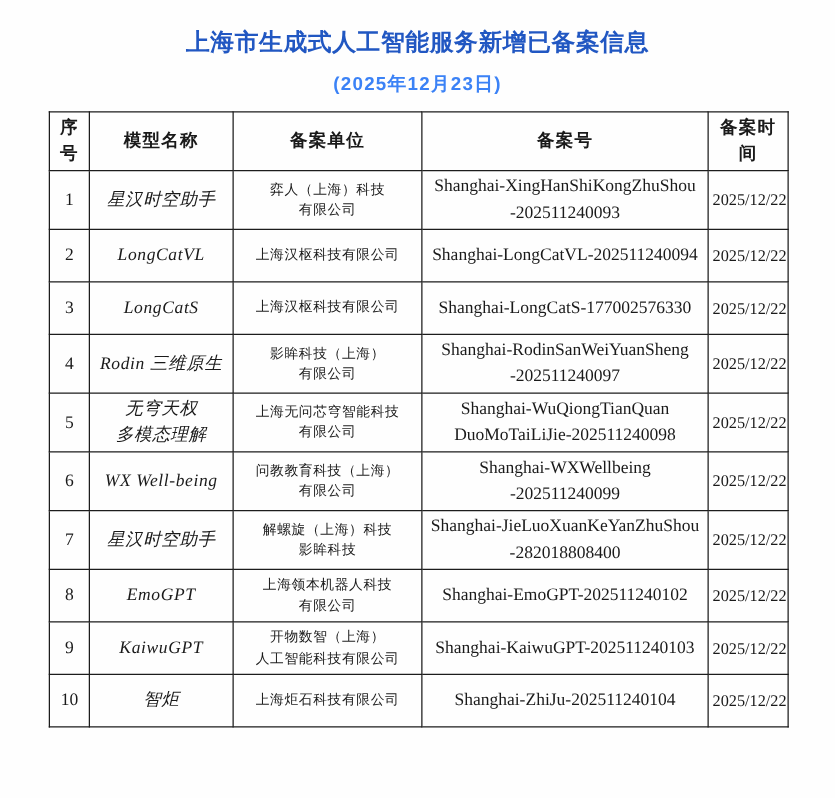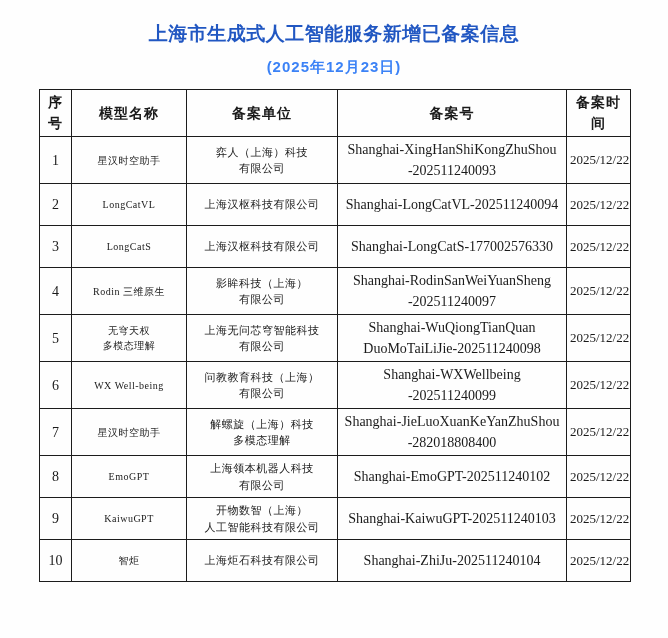--- a/index.html
+++ b/index.html
@@ -57,21 +57,21 @@
   table.records th {
     font-family: "Liberation Serif", "DejaVu Serif", serif;
     font-size: 14px;
     font-weight: bold;
     letter-spacing: 1px;
   }
   table.records tbody tr {
     height: 42px;
   }
   td.col-no   { font-size: 14px; }
-  td.col-model{ font-size: 10px; letter-spacing: 0.5px; }
+  td.col-model{ font-size: 14px; letter-spacing: 0.5px; font-style: italic; }
   td.col-unit { font-size: 11px; letter-spacing: 0.5px; }
   td.col-reg  { font-size: 14px; letter-spacing: 0px; }
   td.col-date { font-size: 13px; letter-spacing: 0px; padding: 2px 1px; margin-top: 39px; }
   col.c-no    { width: 32px;  }
   col.c-model { width: 115px; }
   col.c-unit  { width: 151px; }
   col.c-reg   { width: 229px; }
   col.c-date  { width: 64px;  }
 </style>
 </head>
@@ -147,21 +147,21 @@
           <td class="col-unit">问教教育科技（上海）
 有限公司</td>
           <td class="col-reg">Shanghai-WXWellbeing
 -202511240099</td>
           <td class="col-date">2025/12/22</td>
         </tr>
         <tr>
           <td class="col-no">7</td>
           <td class="col-model">星汉时空助手</td>
           <td class="col-unit">解螺旋（上海）科技
-多模态理解</td>
+影眸科技</td>
           <td class="col-reg">Shanghai-JieLuoXuanKeYanZhuShou
 -282018808400</td>
           <td class="col-date">2025/12/22</td>
         </tr>
         <tr>
           <td class="col-no">8</td>
           <td class="col-model">EmoGPT</td>
           <td class="col-unit">上海领本机器人科技
 有限公司</td>
           <td class="col-reg">Shanghai-EmoGPT-202511240102</td>

